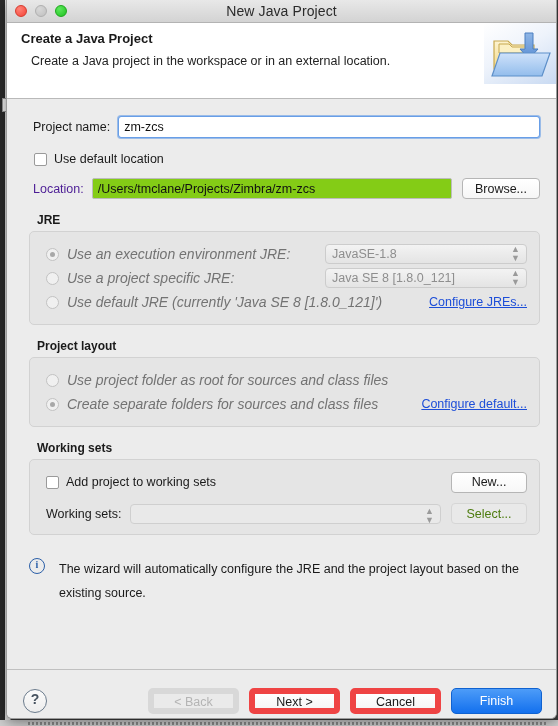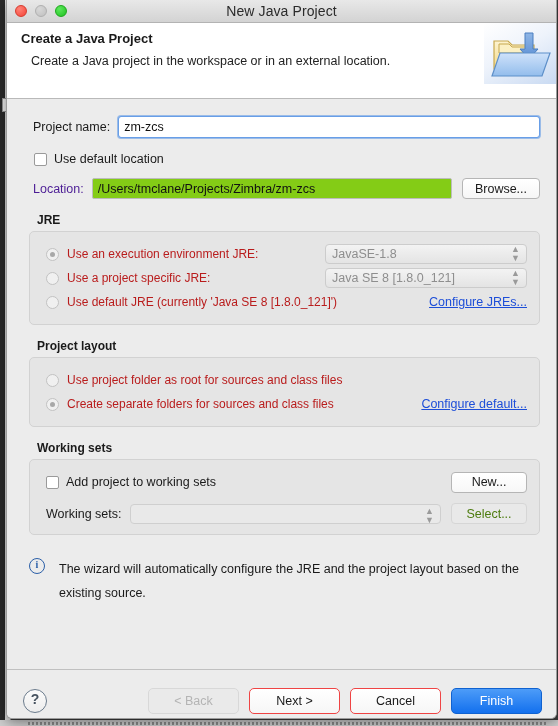--- a/index.html
+++ b/index.html
@@ -250,21 +250,21 @@
     position: relative;
   }
   .radio.checked::after {
     content: "";
     position: absolute;
     left: 3px; top: 3px;
     width: 5px; height: 5px;
     border-radius: 50%;
     background: #a8a8a8;
   }
-  .radio-label { font-size: 12px; color: #b91c1c; flex: 1; }
+  .radio-label { font-size: 14px; color: #737373; flex: 1; font-style: italic; }
 
   .popup {
     width: 202px;
     height: 20px;
     background: linear-gradient(to bottom, #f3f3f3 0%, #e4e4e4 100%);
     border: 1px solid #cccccc;
     border-radius: 4px;
     box-sizing: border-box;
     display: flex;
     align-items: center;
@@ -383,21 +383,21 @@
   }
   #footer-spacer { flex: 1; }
   .navbtn {
     height: 26px;
     min-width: 91px;
     margin-left: 10px;
     font-size: 12.5px;
     font-family: "Liberation Sans", sans-serif;
     color: #1a1a1a;
     background: linear-gradient(to bottom, #ffffff 0%, #f6f6f6 100%);
-    border: 1px solid #ef4444;
+    border: 6px solid #ef4444;
     border-radius: 5px;
     box-sizing: border-box;
     cursor: default;
   }
   .navbtn.disabled {
     color: #b4b4b4;
     background: #eaeaea;
     border-color: #d8d8d8;
   }
   .navbtn.primary {

